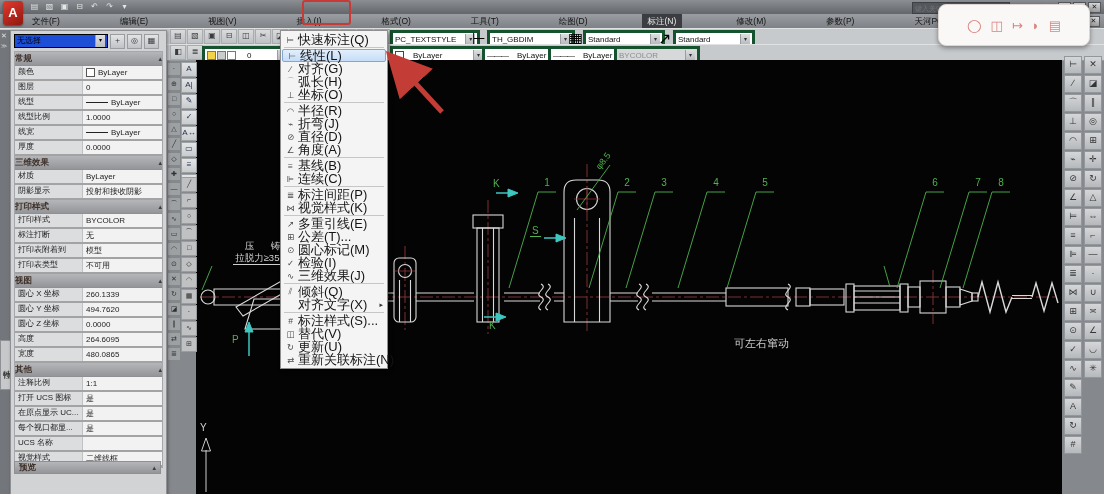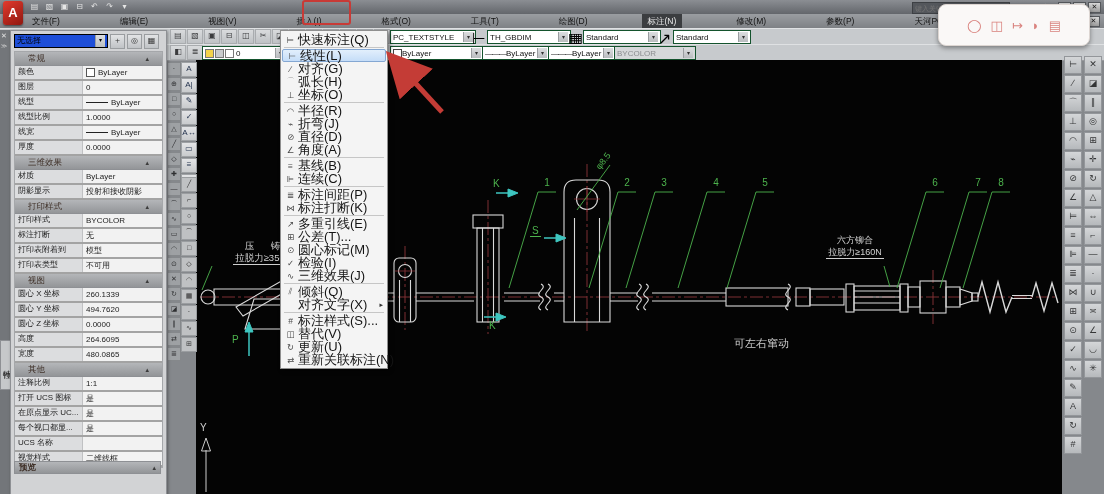--- a/index.html
+++ b/index.html
@@ -32,22 +32,22 @@
   .docbtns{position:absolute;right:4px;top:2px;display:flex;gap:2px;}
   
   .tbrow{position:absolute;left:0;width:1104px;height:16px;background:#c7cacd;
     border-bottom:1px solid #97999d;box-shadow:inset 0 1px 0 #dfe1e3;}
   #tbrow1{top:28px;} #tbrow2{top:44px;}
   .strip{display:flex;gap:1px;align-items:center;}
   .strip .icon{width:14px;height:13px;background:linear-gradient(#d9dbdd,#bfc2c5);
     border:1px solid #a9acaf;font-size:8px;line-height:12px;text-align:center;color:#3b3c3e;}
   #tb1-left{position:absolute;left:170px;top:1px;}
   #tb2-left{position:absolute;left:170px;top:1px;}
-  .combo{position:absolute;top:2px;height:12px;background:#fff;border:1px solid #14532d;
-    font-size:8px;line-height:11px;color:#111;padding:0 2px;display:flex;align-items:center;gap:0;}
+  .combo{position:absolute;top:2px;height:12px;background:#fff;border:3px solid #14532d;
+    font-size:8px;line-height:11px;color:#111;padding:0 2px;display:flex;align-items:center;gap:9px;}
   .combo .caret{margin-left:auto;width:9px;height:10px;background:linear-gradient(#dcdee0,#b9bcbf);
     border-left:1px solid #9a9da0;font-size:6px;line-height:10px;text-align:center;color:#333;}
   .combo.disabled{background:#d6d8da;color:#8b8d90;}
   .combo .lineglyph{color:#111;letter-spacing:-1px;font-size:8px;}
   .combo .swatch{width:7px;height:7px;background:#fdfdfd;border:1px solid #444;}
   .minis{display:flex;gap:1px;margin-right:2px;}
   .minis span{width:7px;height:7px;border:1px solid #777;display:inline-block;}
   
   .pal-strip{position:absolute;left:0;top:30px;width:10px;height:464px;background:#73767a;z-index:25;}
   .pal-strip .x{position:absolute;top:2px;left:1px;color:#e3e3e3;font-size:7px;}
@@ -59,21 +59,21 @@
     border:1px solid #8e9094;z-index:25;box-shadow:1px 1px 3px rgba(0,0,0,.35);}
   .pal-top{position:absolute;left:3px;top:3px;display:flex;gap:2px;}
   .pal-select{width:88px;height:12px;background:#1d4ed8;border:1px solid #000000;font-size:8px;
     line-height:11px;padding:0 2px;display:flex;}
   .pal-select .caret{margin-left:auto;width:9px;background:linear-gradient(#dcdee0,#b9bcbf);
     border-left:1px solid #9a9da0;font-size:6px;line-height:10px;text-align:center;}
   .pal-btn{width:13px;height:13px;background:linear-gradient(#e2e3e5,#c0c3c6);border:1px solid #9a9da0;
     font-size:8px;line-height:12px;text-align:center;color:#333;}
   .pal-grid{position:absolute;left:3px;top:20px;width:147px;background:#efefef;border:1px solid #a5a7aa;}
   .psec{height:13px;background:linear-gradient(#b4b6b9,#939598);display:flex;align-items:center;
-    font-size:8.5px;font-weight:normal;color:#40322a;padding:0 13px;border-bottom:1px solid #8e9094;}
+    font-size:8.5px;font-weight:bold;color:#40322a;padding:0 0;border-bottom:1px solid #8e9094;}
   .pcaret{margin-left:auto;font-size:7px;color:#3c3c3c;}
   .prow{display:grid;grid-template-columns:68px 1fr;height:13px;border-bottom:2px solid #a3a3a3;}
   .plabel{background:#dcdddf;font-size:8px;line-height:12px;padding:0 3px;color:#1c1c1c;
     border-right:1px solid #c0c1c3;white-space:nowrap;overflow:hidden;}
   .pvalue{background:#f2f2f2;font-size:8px;line-height:12px;padding:0 3px;color:#1c1c1c;
     display:flex;align-items:center;gap:3px;white-space:nowrap;overflow:hidden;}
   .pvalue .swatch{width:7px;height:7px;background:#fff;border:1px solid #555;flex:none;}
   .pvalue .linesw{width:22px;height:0;border-top:1px solid #222;flex:none;}
   .pal-preview{position:absolute;left:3px;top:430px;width:147px;height:13px;
     background:linear-gradient(#b4b6b9,#939598);border:1px solid #8e9094;display:flex;
@@ -324,24 +324,20 @@
       <g stroke="#cccccc" fill="none" stroke-width="1">
         <line x1="10" y1="432" x2="10" y2="390"></line>
         <path d="M10,378 L5.5,391 H14.5 Z"></path>
       </g>
     </svg>
 
     <div class="anno-block" style="left:14px;top:180px;width:112px;">
       <div style="letter-spacing:7px;">压  铸</div>
       <div class="ul">拉脱力≥3500N</div>
     </div>
-    <div class="anno-block" style="left:612px;top:174px;width:94px;font-size:9px;">
-      <div>六方铆合</div>
-      <div class="ul">拉脱力≥160N</div>
-    </div>
     <div class="dw-label dw-white" style="left:538px;top:276px;font-size:11px;">可左右窜动</div>
     <div class="dw-label" style="left:297px;top:118px;">K</div>
     <div class="dw-label" style="left:293px;top:260px;">K</div>
     <div class="dw-label" style="left:334px;top:165px;border-bottom:1px solid #4db34d;padding:0 2px;">S</div>
     <div class="dw-label" style="left:36px;top:274px;">P</div>
     <div class="dw-label dw-white" style="left:4px;top:362px;">Y</div>
     <div class="rot-label" style="left:398px;top:96px;">φ8.5</div>
   <div class="callout-num" style="left: 343px;">1</div><div class="callout-num" style="left: 423px;">2</div><div class="callout-num" style="left: 460px;">3</div><div class="callout-num" style="left: 512px;">4</div><div class="callout-num" style="left: 561px;">5</div><div class="callout-num" style="left: 731px;">6</div><div class="callout-num" style="left: 774px;">7</div><div class="callout-num" style="left: 797px;">8</div></div>
 
   <div class="vstrip" id="vstrip-a">
@@ -679,21 +675,21 @@
         <span class="dsub"></span>
       </div>
       <div class="msep"></div>
       <div class="ditem">
         <span class="dicon">≣</span>
         <span class="dlabel">标注间距(P)</span>
         <span class="dsub"></span>
       </div>
       <div class="ditem">
         <span class="dicon">⋈</span>
-        <span class="dlabel">标注打断(K)</span>
+        <span class="dlabel">视觉样式(K)</span>
         <span class="dsub"></span>
       </div>
       <div class="msep"></div>
       <div class="ditem">
         <span class="dicon">↗</span>
         <span class="dlabel">多重引线(E)</span>
         <span class="dsub"></span>
       </div>
       <div class="ditem">
         <span class="dicon">⊞</span>

